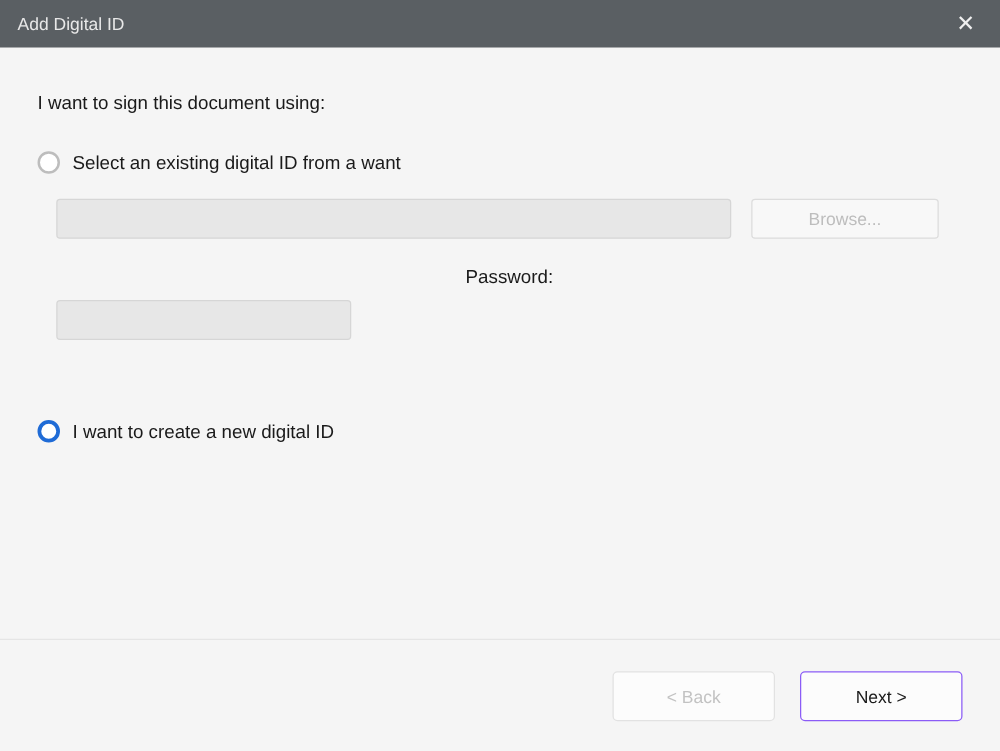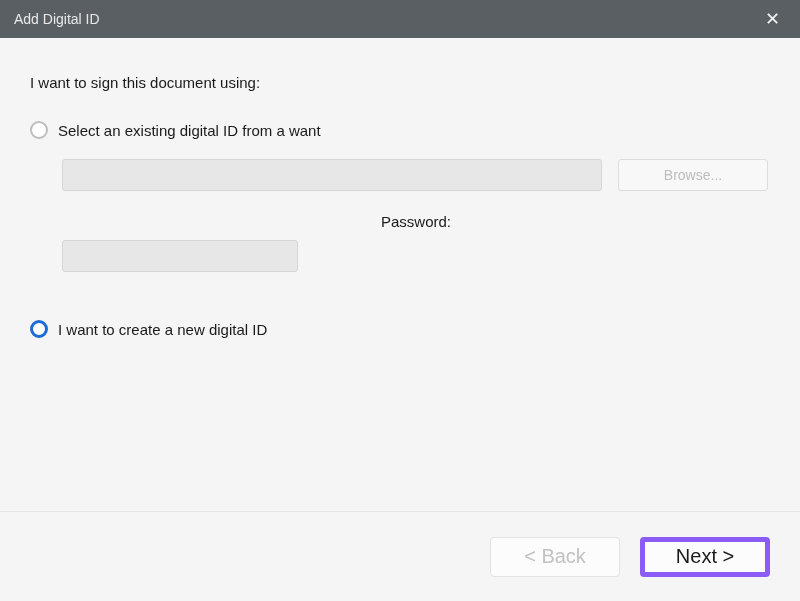--- a/index.html
+++ b/index.html
@@ -61,21 +61,21 @@
     }
     .radio.selected::after {
       content: "";
       position: absolute;
       top: 50%;
       left: 50%;
       transform: translate(-50%, -50%);
       
     }
     .sub-fields {
-      margin-left: 32px;
+      margin-left: 15px;
     }
     .file-row {
       display: flex;
       gap: 16px;
       margin-bottom: 22px;
     }
     .file-input {
       flex: 1;
       height: 32px;
       border: 1px solid #d6d6d6;
@@ -103,51 +103,51 @@
     .pwd-input {
       width: 236px;
       height: 32px;
       border: 1px solid #d6d6d6;
       background: #e7e7e7;
       border-radius: 3px;
       padding: 0 10px;
       font-size: 14px;
     }
     .new-id-option {
-      margin-top: 48px;
+      margin-top: 64px;
     }
     .footer {
       position: absolute;
       bottom: 0;
       left: 0;
       right: 0;
       border-top: 1px solid #e5e5e5;
       height: 90px;
       display: flex;
       align-items: center;
       justify-content: flex-end;
       gap: 20px;
       padding: 0 30px;
       background: #f5f5f5;
     }
     .nav-btn {
       width: 130px;
       height: 40px;
       border-radius: 4px;
-      font-size: 20px;
+      font-size: 14px;
       cursor: pointer;
       background: #fcfcfc;
     }
     .back-btn {
       border: 1px solid #e2e2e2;
       color: #c2c2c2;
       cursor: default;
     }
     .next-btn {
-      border: 5px solid #8b5cf6;
+      border: 1px solid #8b5cf6;
       color: #1a1a1a;
       font-weight: 500;
     }
   </style>
 </head>
 <body>
 
 <div class="titlebar">
   <span>Add Digital ID</span>
   <span class="titlebar-close">✕</span>

